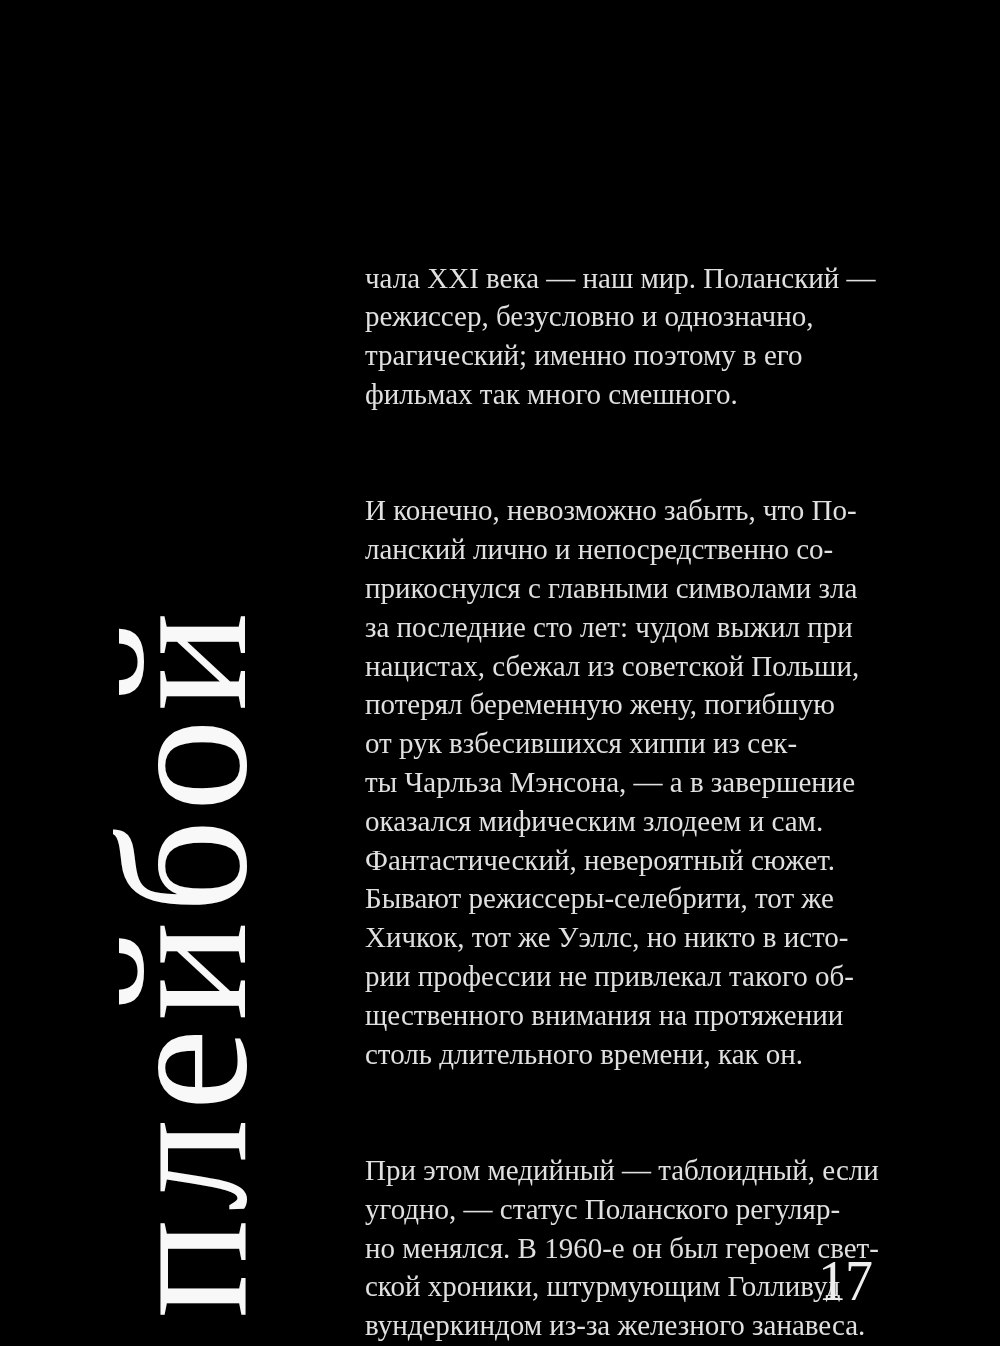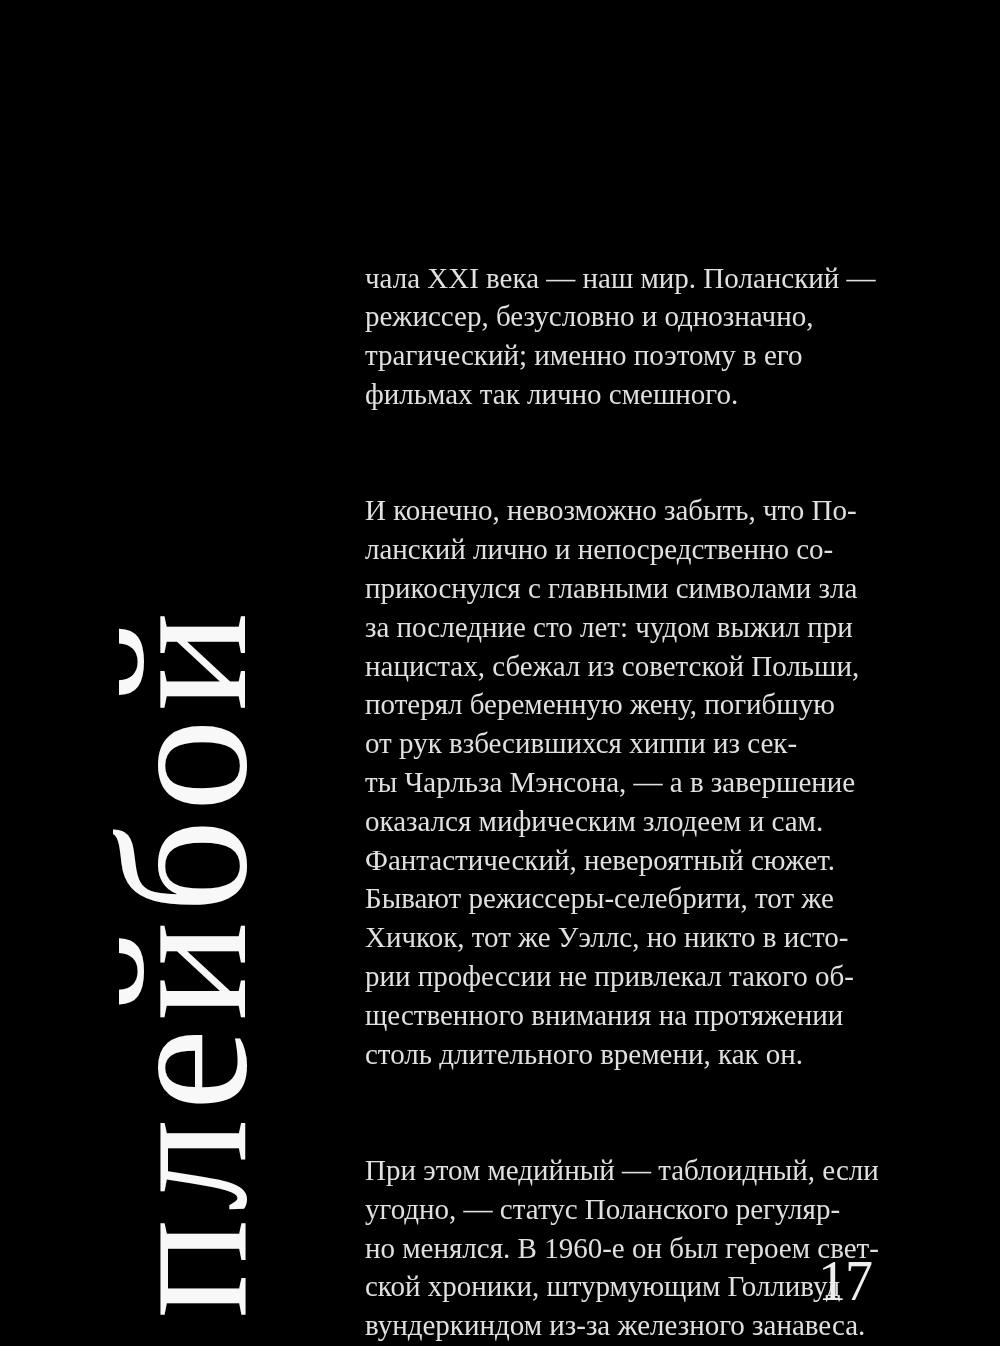--- a/index.html
+++ b/index.html
@@ -64,21 +64,21 @@
 <body>
 
 <div class="page">
 
   <div class="vertical-title">плейбой</div>
 
   <div class="body-column">
     <p>чала XXI века — наш мир. Поланский —
 режиссер, безусловно и однозначно,
 трагический; именно поэтому в его
-фильмах так лично смешного.</p>
+фильмах так много смешного.</p>
     <p>И конечно, невозможно забыть, что По-
 ланский лично и непосредственно со-
 прикоснулся с главными символами зла
 за последние сто лет: чудом выжил при
 нацистах, сбежал из советской Польши,
 потерял беременную жену, погибшую
 от рук взбесившихся хиппи из сек-
 ты Чарльза Мэнсона, — а в завершение
 оказался мифическим злодеем и сам.
 Фантастический, невероятный сюжет.

